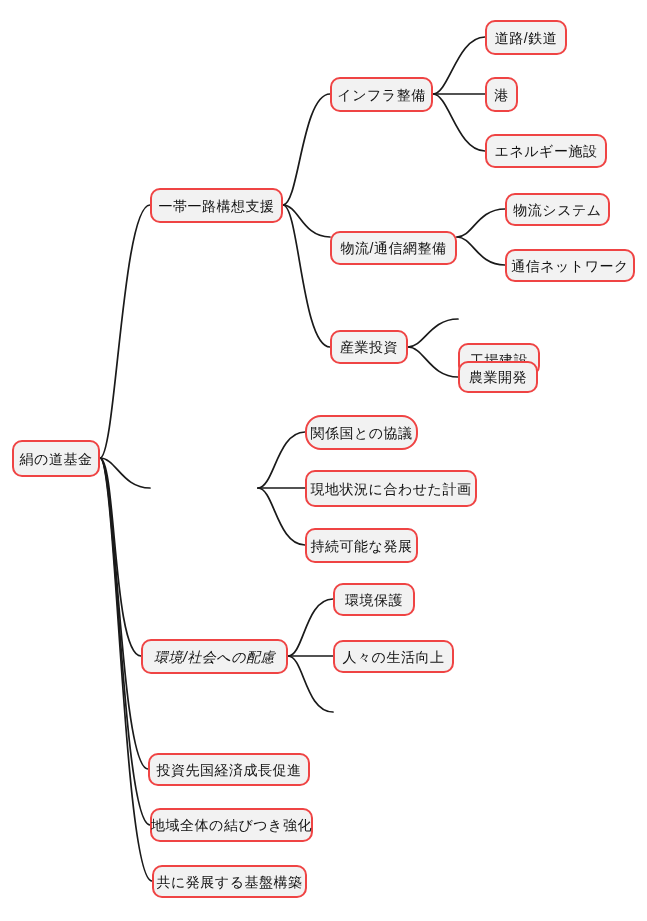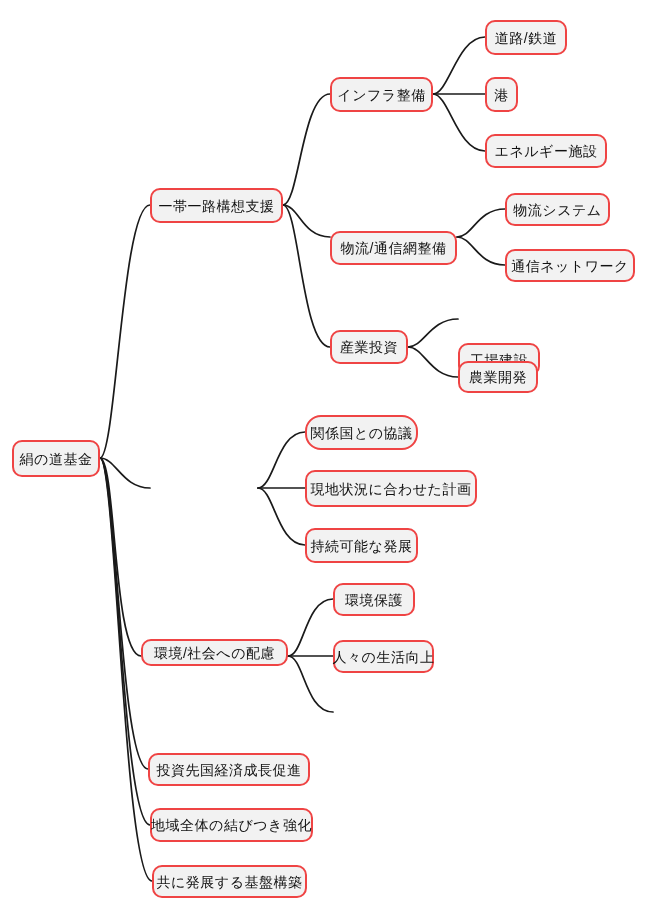--- a/index.html
+++ b/index.html
@@ -71,21 +71,21 @@
     <path d="M258,488 C274,488 277,545 305,545"></path>
 
     <path d="M288,656 C304,656 305,599 333,599"></path>
     <path d="M288,656 C304,656 305,656 333,656"></path>
     <path d="M288,656 C304,656 305,712 333,712"></path>
   </svg>
 
   <div class="node" style="left:12px; top:440px; width:88px; height:37px;">絹の道基金</div>
 
   <div class="node" style="left:150px; top:188px; width:133px; height:35px;">一帯一路構想支援</div>
-  <div class="node" style="left:141px; top:639px; width:147px; height:27px;">環境/社会への配慮</div>
+  <div class="node" style="left:141px; top:639px; width:147px; height:35px;font-style:italic;">環境/社会への配慮</div>
   <div class="node" style="left:148px; top:753px; width:162px; height:33px;">投資先国経済成長促進</div>
   <div class="node" style="left:150px; top:808px; width:163px; height:34px;">地域全体の結びつき強化</div>
   <div class="node" style="left:330px; top:77px; width:103px; height:35px;">インフラ整備</div>
 
   <div class="node" style="left:152px; top:865px; width:155px; height:33px;">共に発展する基盤構築</div>
   <div class="node" style="left:330px; top:220px; width:127px; height:34px;margin-top:11px;">物流/通信網整備</div>
   <div class="node" style="left:330px; top:330px; width:78px; height:34px;">産業投資</div>
 
   <div class="node" style="left:485px; top:20px; width:82px; height:35px;">道路/鉄道</div>
   <div class="node" style="left:485px; top:77px; width:33px; height:35px;">港</div>
@@ -95,15 +95,15 @@
   <div class="node" style="left:505px; top:249px; width:130px; height:33px;">通信ネットワーク</div>
 
   <div class="node" style="left:458px; top:303px; width:82px; height:33px;margin-top:40px;">工場建設</div>
   <div class="node" style="left:458px; top:361px; width:80px; height:32px;">農業開発</div>
 
   <div class="node" style="left:305px; top:415px; width:113px; height:35px;border-radius:16px;">関係国との協議</div>
   <div class="node" style="left:305px; top:470px; width:172px; height:37px;">現地状況に合わせた計画</div>
   <div class="node" style="left:305px; top:528px; width:113px; height:35px;text-align:center;">持続可能な発展</div>
 
   <div class="node" style="left:333px; top:583px; width:82px; height:33px;">環境保護</div>
-  <div class="node" style="left:333px; top:640px; width:101px; height:33px;">人々の生活向上</div>
+  <div class="node" style="left:333px; top:640px; width:121px; height:33px;">人々の生活向上</div>
 
 </div>
 
 </body></html>

